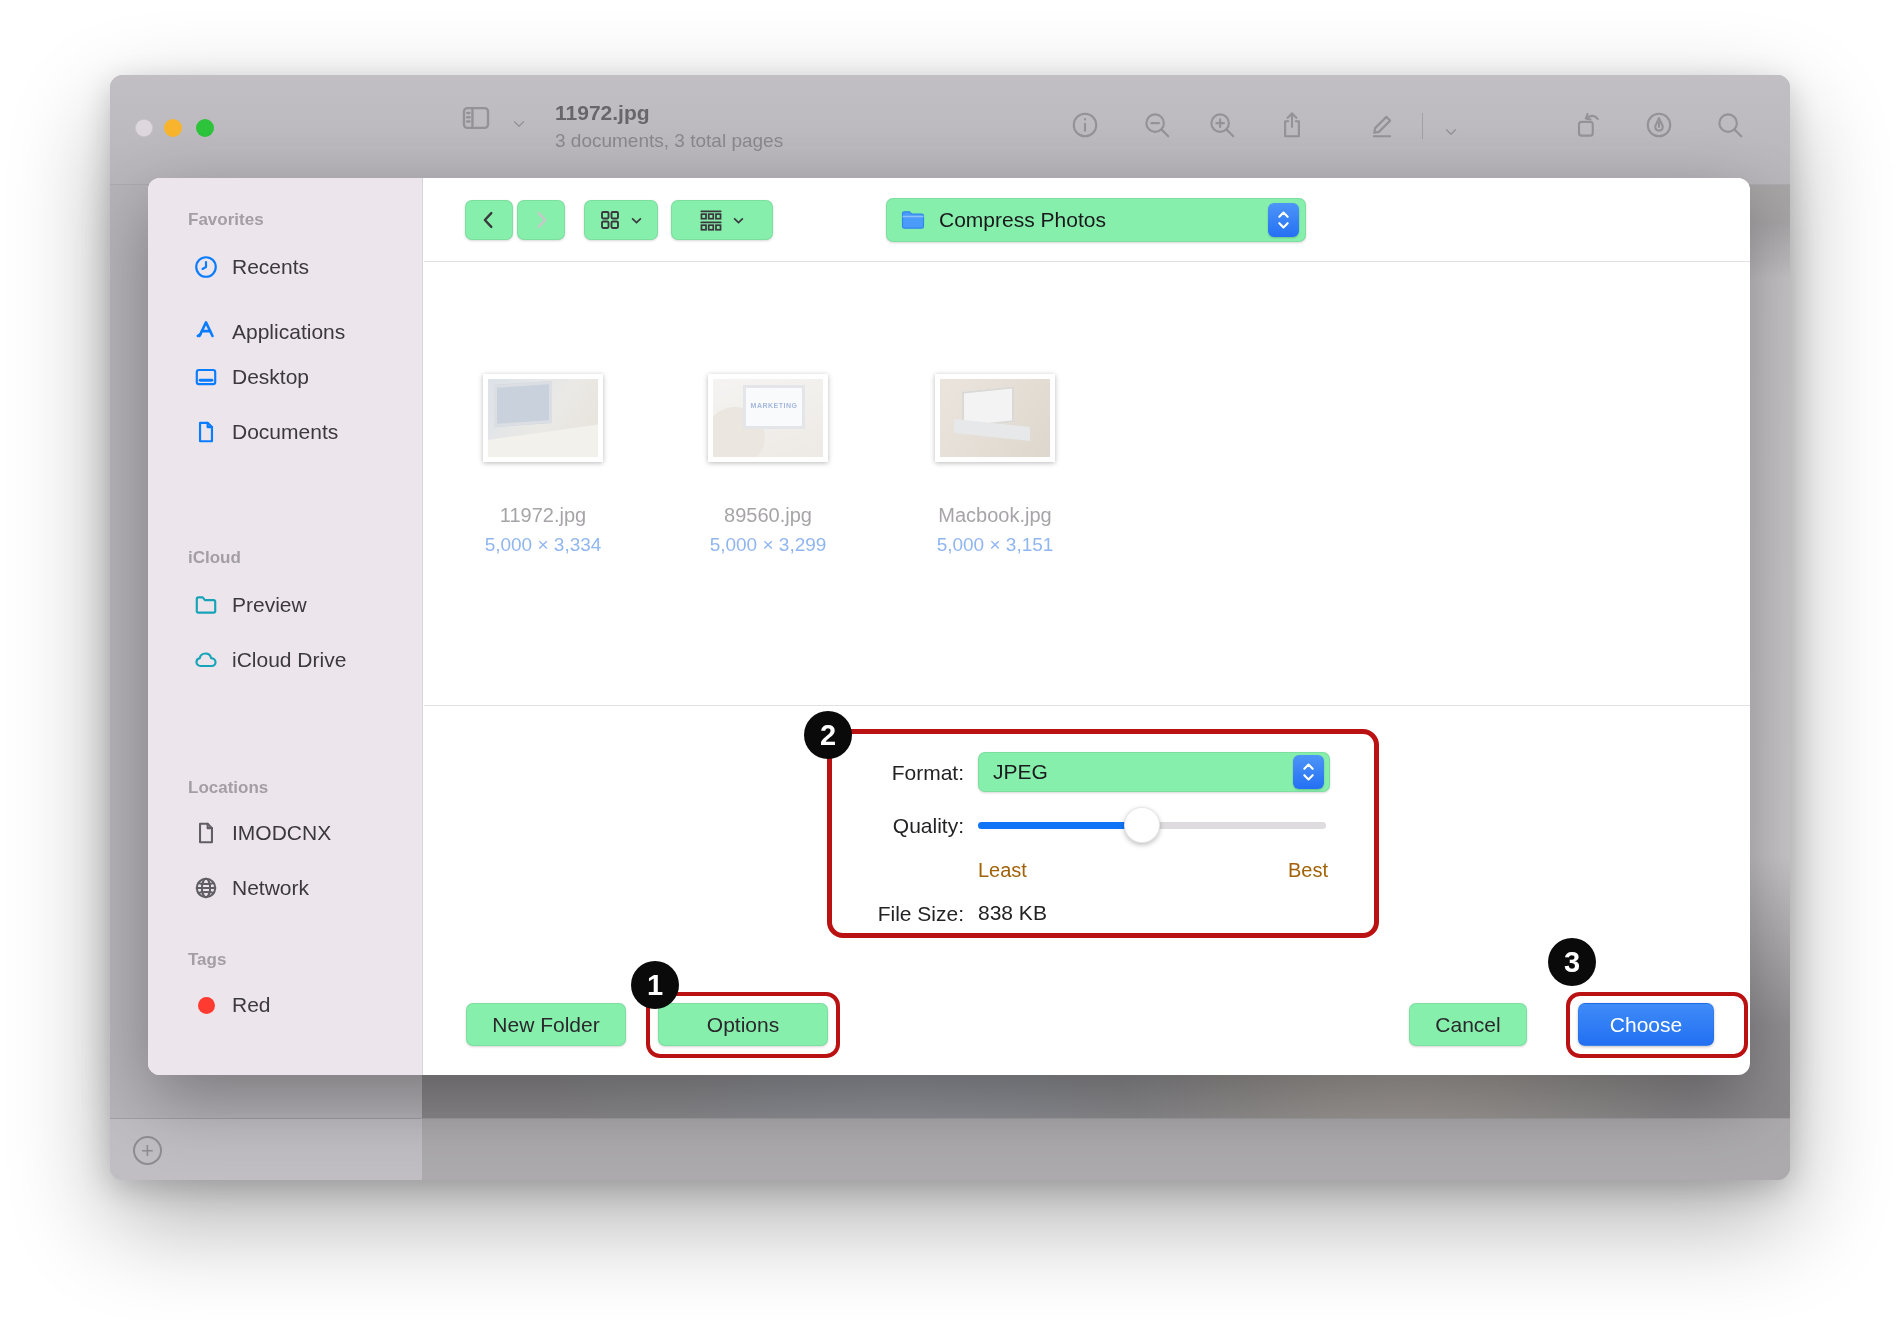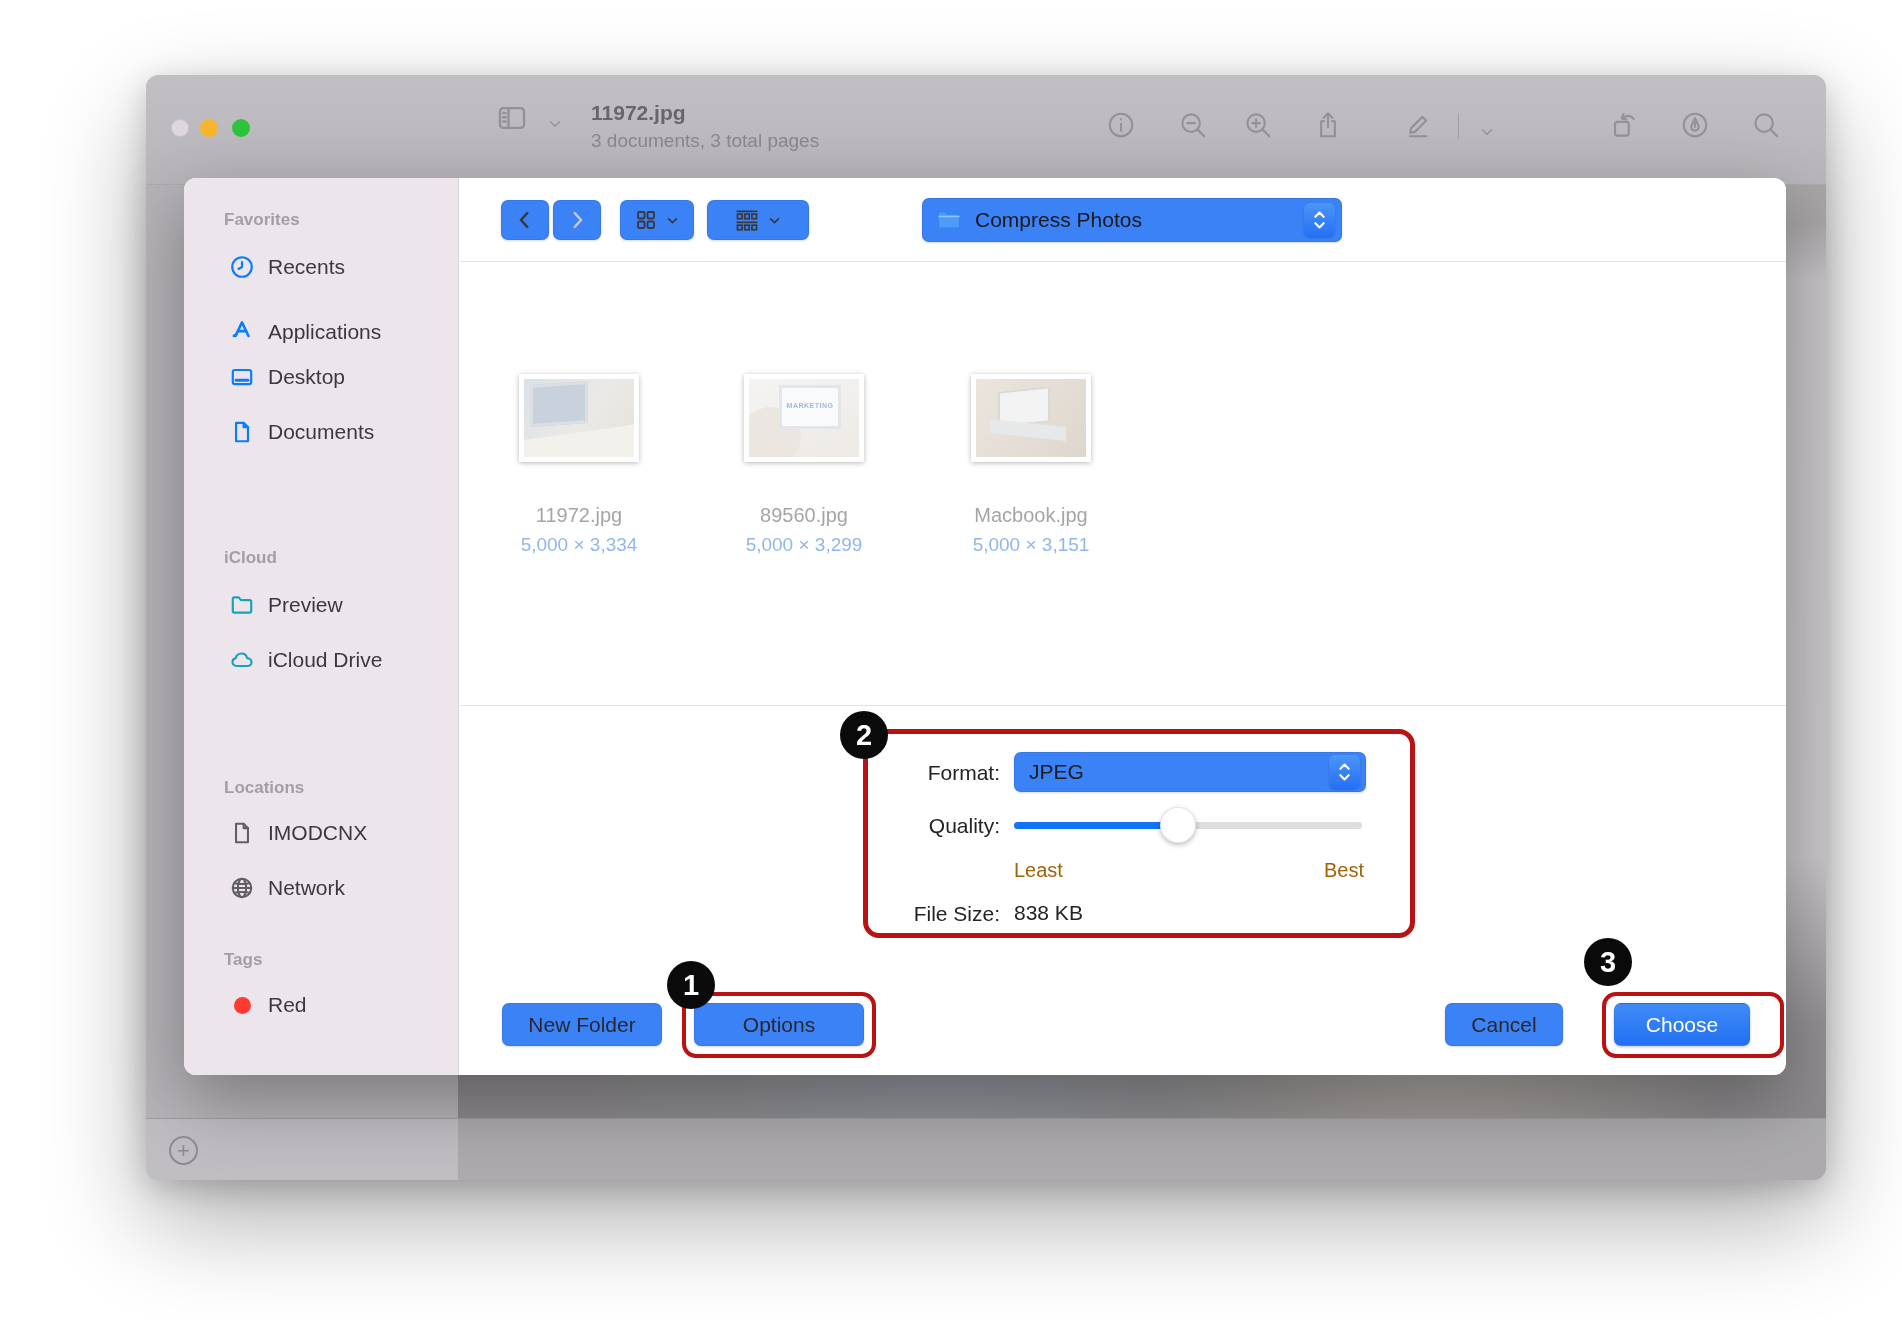--- a/index.html
+++ b/index.html
@@ -1,21 +1,21 @@
 <!DOCTYPE html>
 <html><head>
 <meta charset="utf-8">
 <style>
   * { margin:0; padding:0; box-sizing:border-box; }
   html,body { width:1902px; height:1320px; background:#ffffff; font-family:"Liberation Sans","DejaVu Sans",sans-serif; overflow:hidden; position:relative; }
 
   
   .window { position:absolute; left:110px; top:75px; width:1680px; height:1105px;
     border-radius:13px; background:#bab7bc;
-    box-shadow:0 40px 100px rgba(0,0,0,.32), 0 8px 30px rgba(0,0,0,.18);margin-left:36px; }
+    box-shadow:0 40px 100px rgba(0,0,0,.32), 0 8px 30px rgba(0,0,0,.18); }
   .titlebar { position:absolute; left:0; top:0; right:0; height:110px;
     border-radius:13px 13px 0 0; background:linear-gradient(#c2bfc4,#b9b6bb);
     border-bottom:1px solid rgba(0,0,0,.10); }
   .tl-light { position:absolute; top:44px; width:18px; height:18px; border-radius:50%; }
   .light-close { left:25px; background:#ded8de; border:1px solid rgba(0,0,0,.08); }
   .light-min { left:54px; background:#f8b42c; }
   .light-max { left:86px; background:#2dc33b; }
   .win-title { position:absolute; left:445px; top:26px; font-size:21px; font-weight:700; color:#69666b; }
   .win-subtitle { position:absolute; left:445px; top:55px; font-size:19px; color:#8b888d; }
   .tb-icon { position:absolute; top:33px; width:34px; height:34px; display:flex; align-items:center; justify-content:center; }
@@ -44,21 +44,21 @@
   .sb-item { position:absolute; left:0; width:275px; height:44px; display:flex; align-items:center; }
   .sb-item .sb-ic { width:28px; height:28px; margin-left:44px; display:flex; align-items:center; justify-content:center; flex:none; }
   .sb-item .sb-label { margin-left:12px; font-size:21px; color:#3b393d; white-space:nowrap; }
   .ic-blue { stroke:#0a7cff; fill:none; stroke-width:2; stroke-linecap:round; stroke-linejoin:round; }
   .ic-teal { stroke:#17a3b8; fill:none; stroke-width:2; stroke-linecap:round; stroke-linejoin:round; }
   .ic-gray { stroke:#605e64; fill:none; stroke-width:1.9; stroke-linecap:round; stroke-linejoin:round; }
   .tag-dot { width:17px; height:17px; border-radius:50%; background:#ff3a30; }
 
   .sheet-main { position:absolute; left:276px; top:0; right:0; height:100%; }
   .sheet-toolbar { position:absolute; left:0; top:0; right:0; height:84px; border-bottom:1px solid #e4e1e4; background:#fff; border-radius:0 12px 0 0; }
-  .wbtn { background:#3b82f6; border:1px solid rgba(0,0,0,.07); border-radius:7px;
+  .wbtn { background:#86efac; border:1px solid rgba(0,0,0,.07); border-radius:7px;
     box-shadow:0 1px 2.5px rgba(0,0,0,.16); display:flex; align-items:center; justify-content:center; }
   .nav-btn { position:absolute; top:22px; width:48px; height:40px; }
   .nav-btn svg { stroke-width:2.6; fill:none; stroke-linecap:round; stroke-linejoin:round; }
   .view-btn { position:absolute; top:22px; height:40px; gap:7px; }
   .view-btn svg.glyph { stroke:#3a383c; fill:none; stroke-width:1.9; stroke-linecap:round; }
   .chev-dn { stroke:#3a383c !important; stroke-width:2.6 !important; fill:none; }
   .folder-select { position:absolute; left:462px; top:20px; width:420px; height:44px; padding:0 6px 0 12px;
     justify-content:flex-start; cursor:default; }
   .folder-select .flabel { font-size:21px; color:#19191b; margin-left:12px; flex:1; }
   .stepper { width:31px; height:34px; border-radius:6px; background:linear-gradient(#4d95f8,#2470f3);

